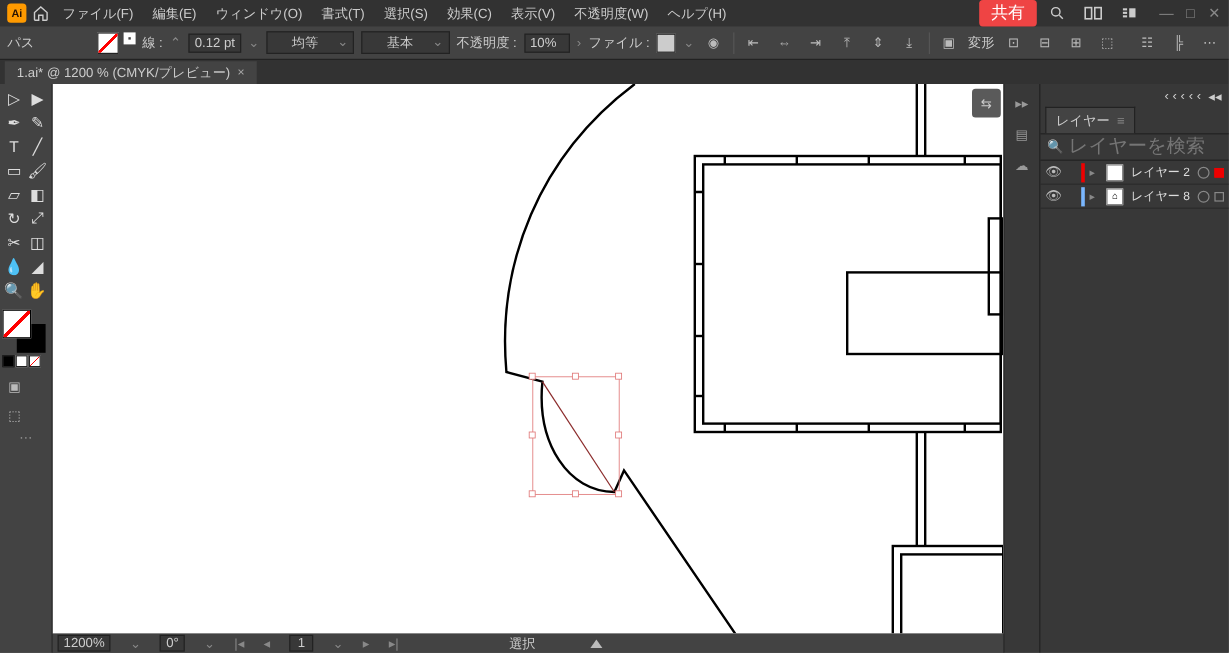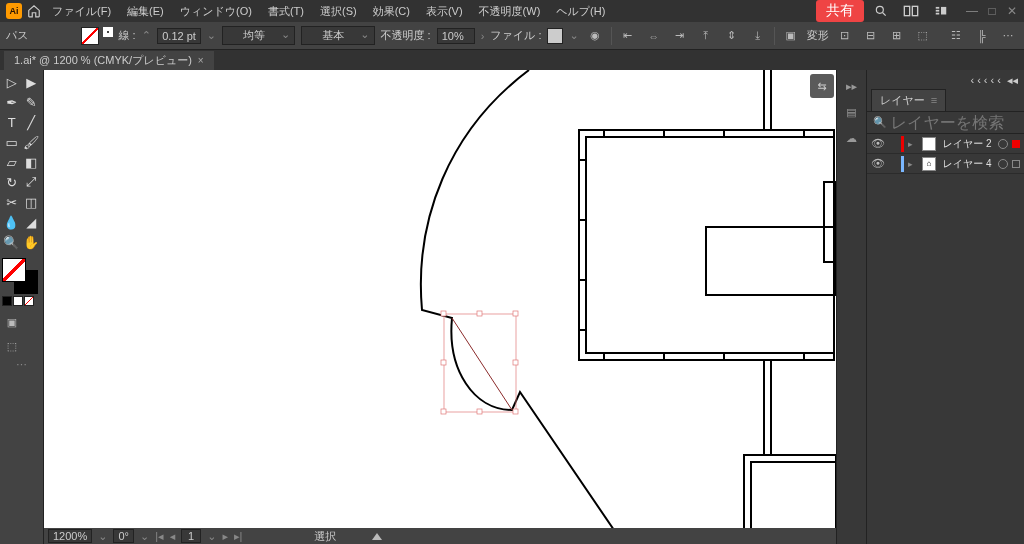--- a/index.html
+++ b/index.html
@@ -45,21 +45,21 @@
 .tools .cswatches .c1{background:#000;}
 .tools .cswatches .c2{background:#fff;}
 .tools .cswatches .c3{background:#fff;position:relative;}
 .tools .cswatches .c3::after{content:"";position:absolute;inset:0;background:linear-gradient(to top left,transparent 45%,red 45%,red 55%,transparent 55%);}
 .tools .screenbtn{width:20px;height:16px;margin-top:8px;display:flex;align-items:center;justify-content:center;color:#bbb;}
 .tools .dots{text-align:center;color:#888;margin-top:4px;}
 
 .canvaswrap { flex:1; background:#4d4d4d; position:relative; }
 .canvas { position:absolute; inset: 0 0 16px 0; background:#fff; overflow:hidden; }
 .handle { position:absolute; right:2px; top:4px; width:24px; height:24px; background:#5a5a5a; border-radius:3px; display:flex; align-items:center; justify-content:center; color:#ccc;}
-.statusbar{position:absolute;bottom:0;left:0;right:0;height:16px;background:#434343;display:flex;align-items:center;padding:0 4px;gap:6px;font-size:10px;color:#ccc;}
+.statusbar{position:absolute;bottom:0;left:0;right:0;height:16px;background:#434343;display:flex;align-items:center;padding:0 4px;gap:16px;font-size:10px;color:#ccc;}
 .statusbar .sbx{background:#383838;padding:0 4px;border:1px solid #222;}
 .statusbar .tri{width:0;height:0;border-left:5px solid transparent;border-right:5px solid transparent;border-bottom:7px solid #bbb;margin:0 30px;}
 
 svg.artwork{position:absolute;inset:0;}
 
 .collapsed { width:30px; background:#383838; border-left:1px solid #222; display:flex; flex-direction:column; gap:6px; padding-top:6px; align-items:center;}
 .collapsed .ci{width:20px;height:20px;display:flex;align-items:center;justify-content:center;color:#999;cursor:pointer;}
 
 .panel { width:158px; background:#383838; border-left:1px solid #222; display:flex; flex-direction:column; }
 .panel .strip{height:20px;display:flex;align-items:center;justify-content:flex-end;gap:6px;padding:0 6px;color:#666;font-size:10px;}
@@ -334,19 +334,19 @@
         <span class="nm">レイヤー 2</span>
         <span class="tgt"></span>
         <span class="sq" style="background:#e00;border-color:#e00"></span>
       </div>
       <div class="layer">
         <span class="eye">👁</span>
         <span class="lock"></span>
         <span class="bar2"></span>
         <span class="chev">▸</span>
         <span class="thumb art">⌂</span>
-        <span class="nm">レイヤー 4</span>
+        <span class="nm">レイヤー 8</span>
         <span class="tgt"></span>
         <span class="sq"></span>
       </div>
     </div>
   </div>
 </div>
 
 </body></html>

